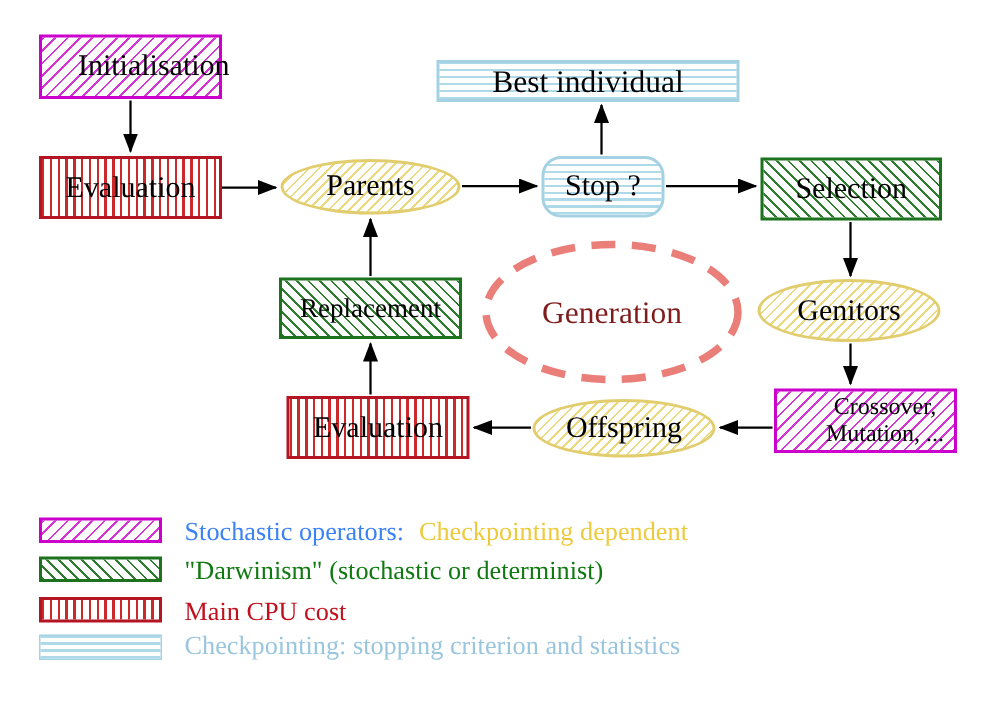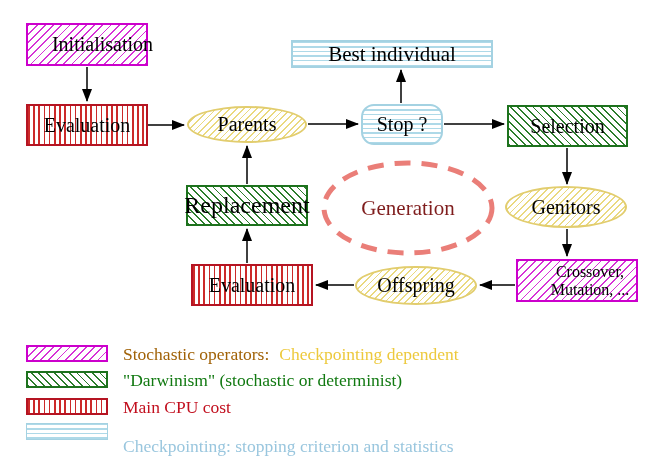--- a/index.html
+++ b/index.html
@@ -39,38 +39,38 @@
   #n-init        {left:26px; top:23px; width:122px;height:43px;padding-left:31px;}
   #n-eval1       {left:26px; top:104px;width:122px;height:42px;}
   #n-parents     {left:187px;top:106px;width:120px;height:37px;}
   #n-best        {left:291px;top:40px; width:202px;height:28px;font-size:21px;}
   #n-stop        {left:361px;top:104px;width:82px; height:41px;}
   #n-selection   {left:507px;top:105px;width:121px;height:42px;}
   #n-genitors    {left:505px;top:186px;width:122px;height:42px;}
   #n-crossover   {left:516px;top:259px;width:122px;height:43px;font-size:16px;line-height:18px;flex-direction:column;padding-left:26px;}
   #n-offspring   {left:355px;top:266px;width:122px;height:39px;}
   #n-eval2       {left:191px;top:264px;width:122px;height:42px;}
-  #n-replacement {left:186px;top:185px;width:122px;height:41px;font-size:24px;}
+  #n-replacement {left:186px;top:185px;width:122px;height:41px;font-size:18px;}
   #generation-label{
     position:absolute;left:348px;top:196px;width:120px;height:24px;
     display:flex;align-items:center;justify-content:center;
     font-size:21px;color:#7f1d1d;
   }
   
   .swatch{position:absolute;left:26px;width:82px;height:17px;box-sizing:border-box;}
   #sw-stochastic {top:345px;}
   #sw-darwinism  {top:371px;}
   #sw-cpu        {top:398px;}
   #sw-checkpoint {top:423px;border-width:1.5px;}
   .legend-text{position:absolute;left:123px;font-size:17.5px;line-height:20px;white-space:nowrap;}
   #lt-1{top:344px;}
   #lt-2{top:370px;}
   #lt-3{top:397px;}
-  #lt-4{top:436px;}
-  .c-magenta{color:#a16207;text-align:center;}
+  #lt-4{top:420px;}
+  .c-magenta{color:#3b82f6;text-align:center;}
   .c-gold{color:#edc93c;margin-left:10px;}
   .c-green{color:#117911;}
   .c-red{color:#c2101f;}
   .c-cyan{color:#99c6de;}
 </style>
 </head>
 <body>
 
 <div id="canvas">
 

